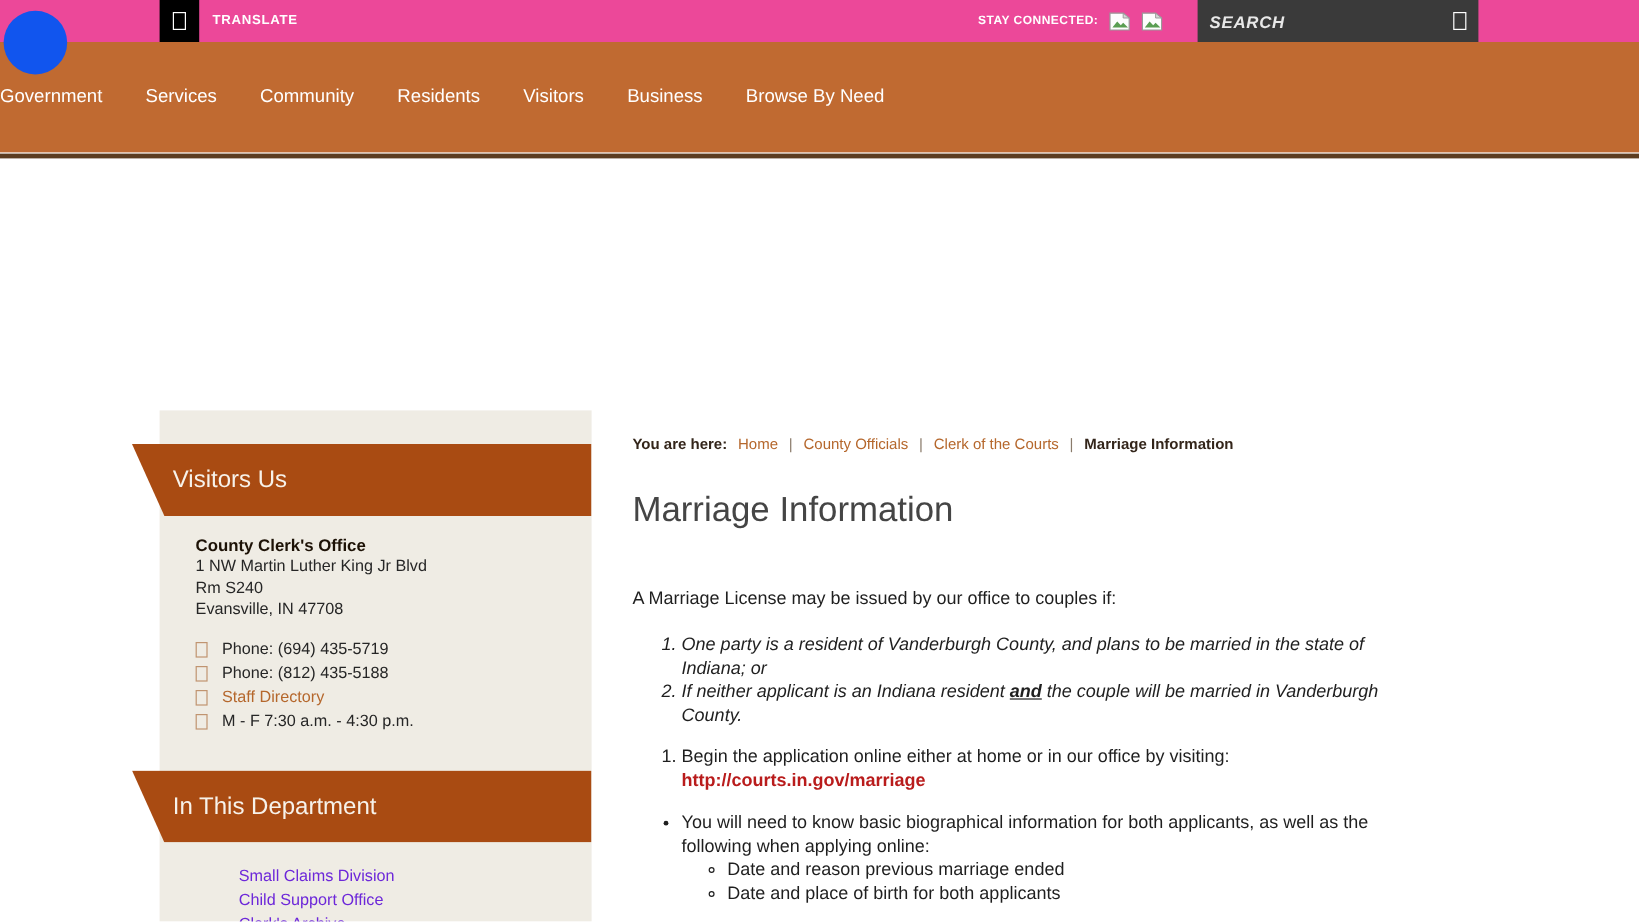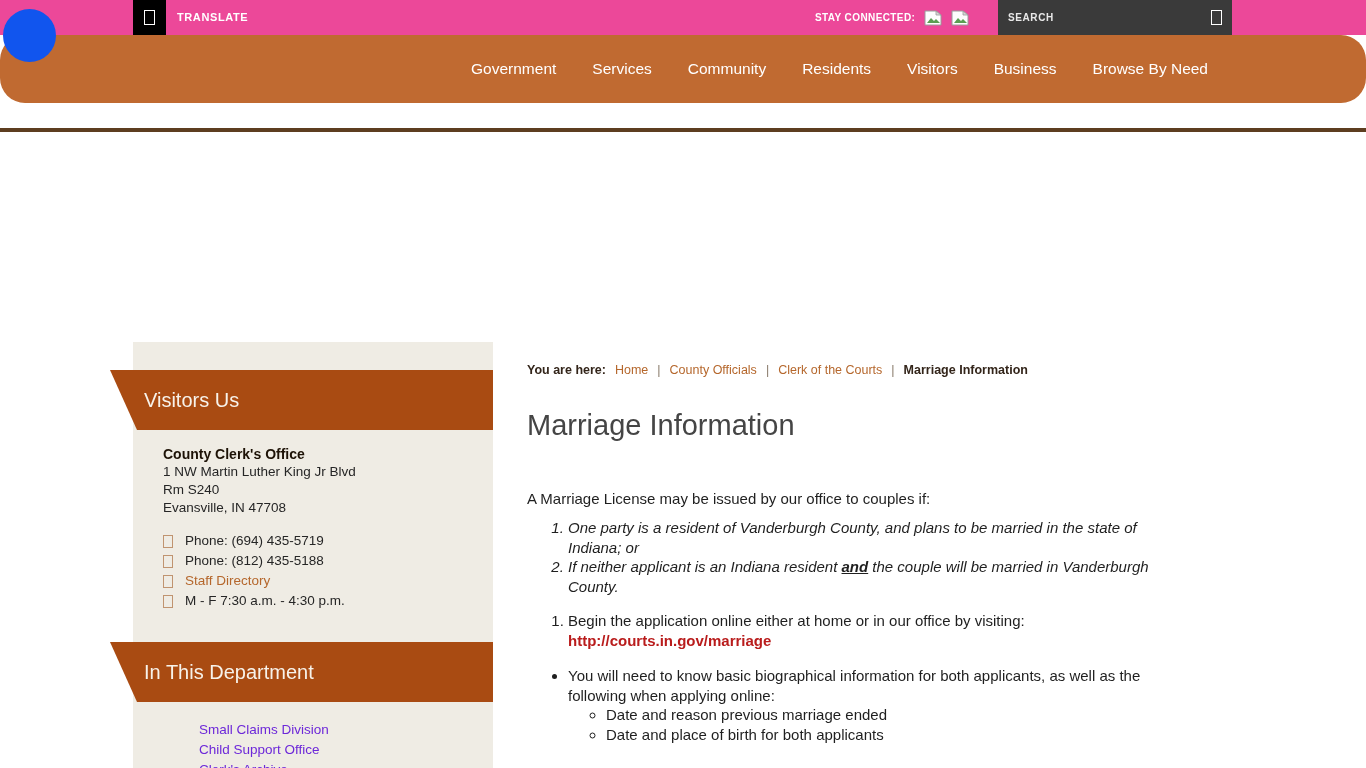--- a/index.html
+++ b/index.html
@@ -13,31 +13,31 @@
                    display:flex; align-items:center; justify-content:center; cursor:pointer; }
   .tofu { display:inline-block; border:1px solid #fff; width:11px; height:15px; }
   .translate-label { position:absolute; left:177px; top:0; height:35px; line-height:35px;
                      color:#fff; font-size:11px; font-weight:600; letter-spacing:.6px; }
   .stay-connected { position:absolute; left:815px; top:0; height:35px; display:flex; align-items:center; gap:9px; }
   .stay-connected-label { color:#fff; font-size:10px; font-weight:700; letter-spacing:.4px; }
   .broken-img { width:18px; height:16px; display:inline-block; cursor:pointer; }
   .searchbox { position:absolute; left:998px; top:0; width:234px; height:35px; background:#3a3a3a;
                display:flex; align-items:center; padding:0 10px; }
   .searchbox input { flex:1; background:transparent; border:0; outline:0; color:#eee;
-                     font-size:10px; font-weight:600; letter-spacing:.6px; font-family:"Liberation Sans",sans-serif; }
+                     font-size:14px; font-weight:600; letter-spacing:.6px; font-family:"Liberation Sans",sans-serif;font-style:italic; }
   .searchbox input::placeholder { color:#e8e8e8; opacity:1; }
   .search-tofu { border:1px solid #fff; width:11px; height:15px; display:inline-block; cursor:pointer; }
 
   
   .logo-circle { position:absolute; left:3px; top:9px; width:53px; height:53px; border-radius:50%;
                  background:#1155ee; z-index:9; cursor:pointer; }
 
   
-  .mainnav { position:absolute; left:0; top:35px; width:1366px; height:68px; background:#c06a31;
-             display:flex; align-items:center; justify-content:flex-end; gap:36px; padding-right:158px;border-radius:25px; }
+  .mainnav { position:absolute; left:0; top:35px; width:1366px; height:92px; background:#c06a31;
+             display:flex; align-items:center; justify-content:flex-start; gap:36px; padding-right:158px; }
   .mainnav a { color:#fff; font-size:15.5px; text-decoration:none; cursor:pointer; white-space:nowrap; }
   .nav-strip { position:absolute; left:0; top:128px; width:1366px; height:4px; background:#5d3d20; }
 
   
   .sidebar-bg { position:absolute; left:133px; top:342px; width:360px; height:426px; background:#efece4; }
   .banner { position:absolute; left:110px; width:383px; height:60px; background:#a94b12;
             clip-path:polygon(0 0, 100% 0, 100% 100%, 27px 100%);
             color:#f7f2ea; font-size:20px; line-height:60px; padding-left:34px; }
   .banner-contact { top:370px; }
   .banner-dept { top:642px; }
@@ -53,21 +53,21 @@
   .dept-links a { display:block; color:#6d28d9; text-decoration:none; cursor:pointer;margin-left:36px; }
 
   
   .main { position:absolute; left:527px; top:355px; width:655px; color:#1f1f1f; font-size:15px; line-height:19.5px; }
   .breadcrumb { margin-top:6px; font-size:12.5px; display:flex; gap:9px; align-items:baseline; white-space:nowrap; }
   .bc-strong { font-weight:700; color:#33251a; }
   .breadcrumb a { color:#b5672c; text-decoration:none; cursor:pointer; }
   .bc-sep { color:#8a7b6b; }
   .page-title { margin-top:27px; font-size:29px; font-weight:400; color:#454545; line-height:34px; }
   .intro { margin-top:47px; }
-  .cond-list { margin-top:10px; padding-left:41px; font-style:italic; }
+  .cond-list { margin-top:20px; padding-left:41px; font-style:italic; }
   .cond-list li { margin-bottom:0; }
   .bold-u { font-weight:700; text-decoration:underline; }
   .apply-heading { margin-top:16px; font-weight:700; }
   .step-list { margin-top:15px; padding-left:41px; }
   .apply-link { display:block; margin-top:0; color:#b91c1c; font-weight:700; text-decoration:none; cursor:pointer; }
   .bullet-list { margin-top:16px; padding-left:41px; list-style-type:disc; }
   .sub-list { padding-left:38px; list-style-type:circle; }
 </style>
 </head>
 <body>

